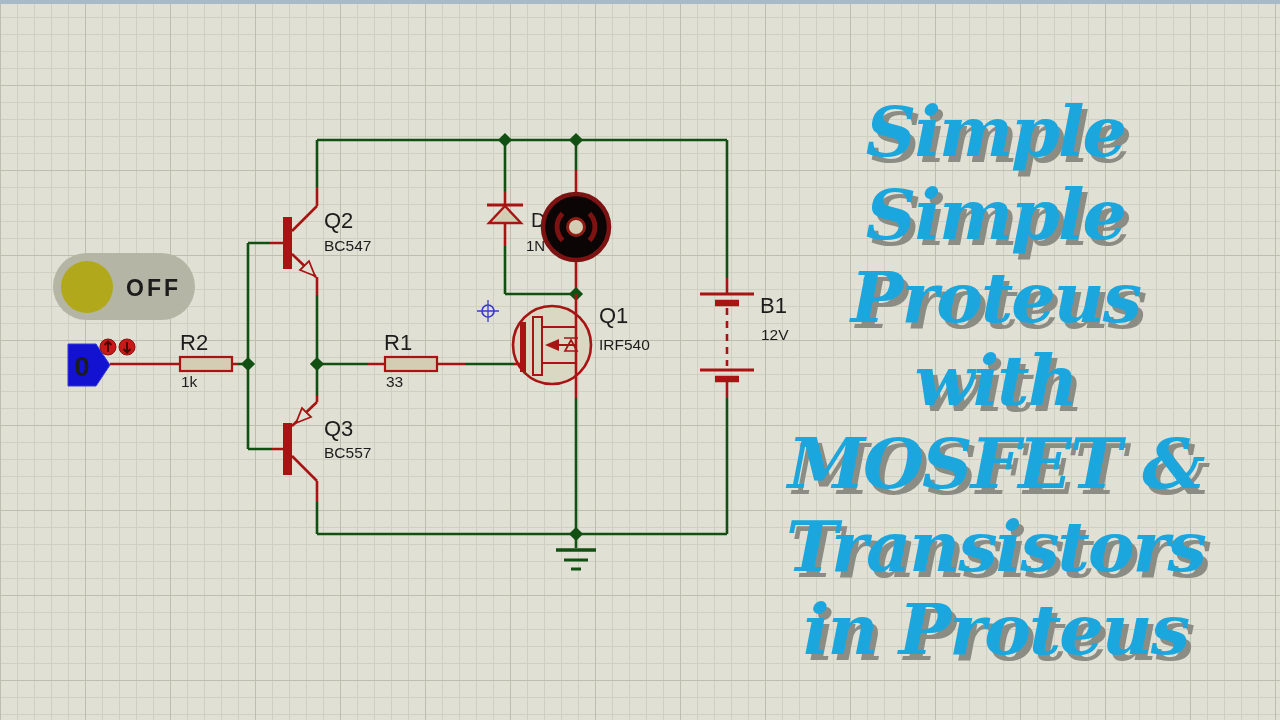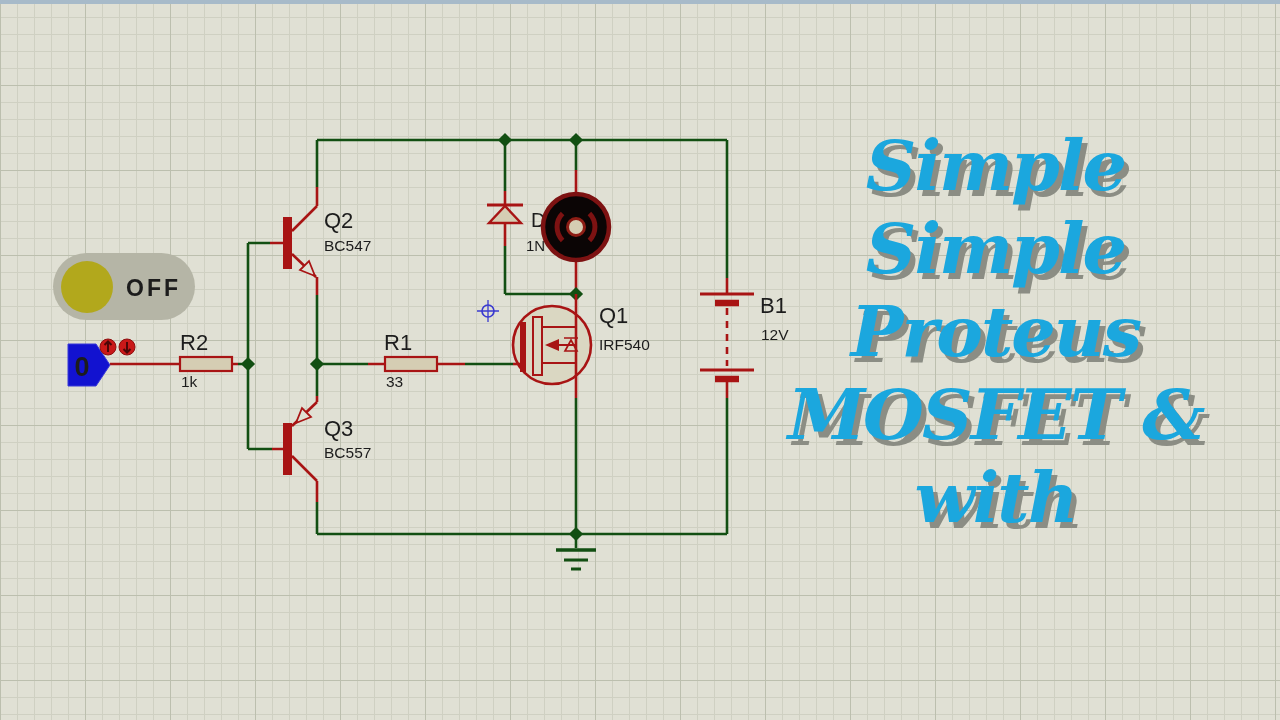--- a/index.html
+++ b/index.html
@@ -17,21 +17,21 @@
   .top-strip { position:absolute; left:0; top:0; width:100%; height:4px; background:#a7bac9; }
   svg.circuit { position:absolute; left:0; top:0; }
   svg text { font-family:"Liberation Sans", sans-serif; fill:#1c1c1c; }
   .ref-label   { font-size:22px; }
   .val-label   { font-size:15.5px; }
   .title-block {
     position:absolute; left:768px; top:90px; width:455px;
     text-align:center; white-space:nowrap;
     font-family:"DejaVu Serif", serif; font-weight:bold; font-style:italic;
     font-size:70px; line-height:83px; letter-spacing:-2px;
-    color:#1ba7de; text-shadow:5px 6px 0 #8b8d84;margin-top:34px;
+    color:#1ba7de; text-shadow:5px 6px 0 #8b8d84;
   }
 </style>
 </head>
 <body>
 
 <div class="screen">
   <div class="top-strip"></div>
 
   <svg class="circuit" width="1280" height="720" viewBox="0 0 1280 720">
 
@@ -146,16 +146,18 @@
         <circle cx="127" cy="347" r="8" fill="#c91818" stroke="#8d0f0f" stroke-width="1"></circle>
         <path d="M127 342V352 M123.5 349L127 352.5L130.5 349" stroke="#4c0707" stroke-width="2" fill="none"></path>
       </g>
     </g>
   </svg>
 
   <div class="title-block">
     <div>Simple</div>
     <div>Simple</div>
     <div>Proteus</div>
+    <div>with</div>
     <div>MOSFET &amp;</div>
-    <div>with</div>
+    <div>Transistors</div>
+    <div>in Proteus</div>
   </div>
 </div>
 
 </body></html>

